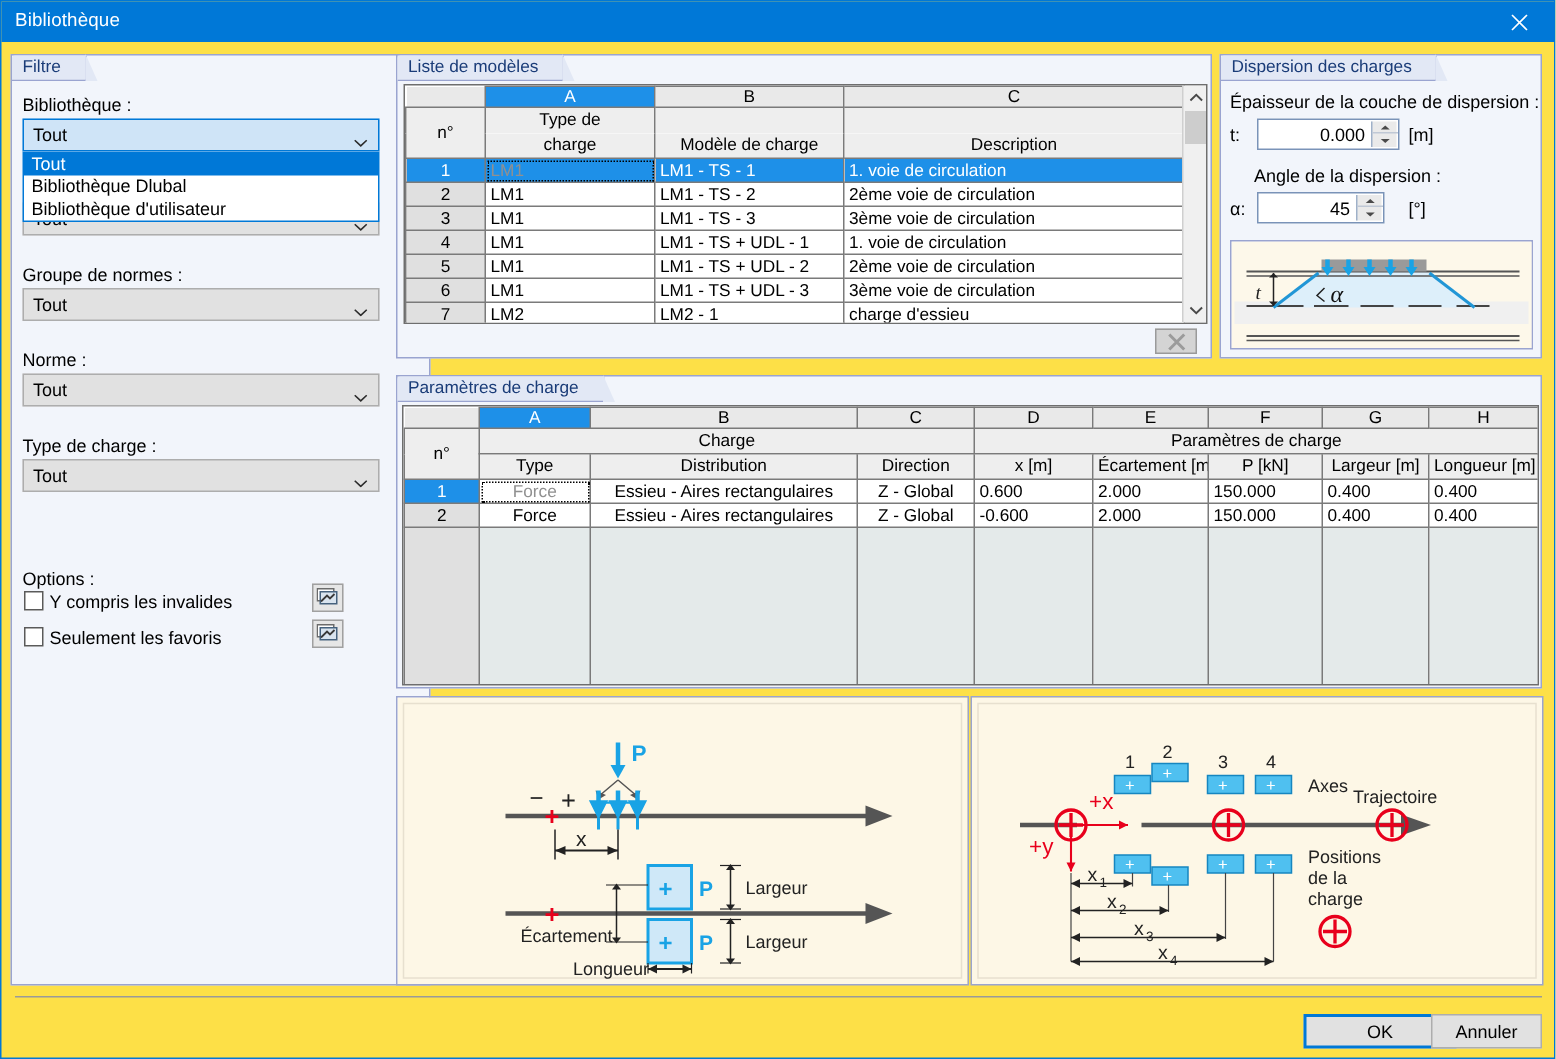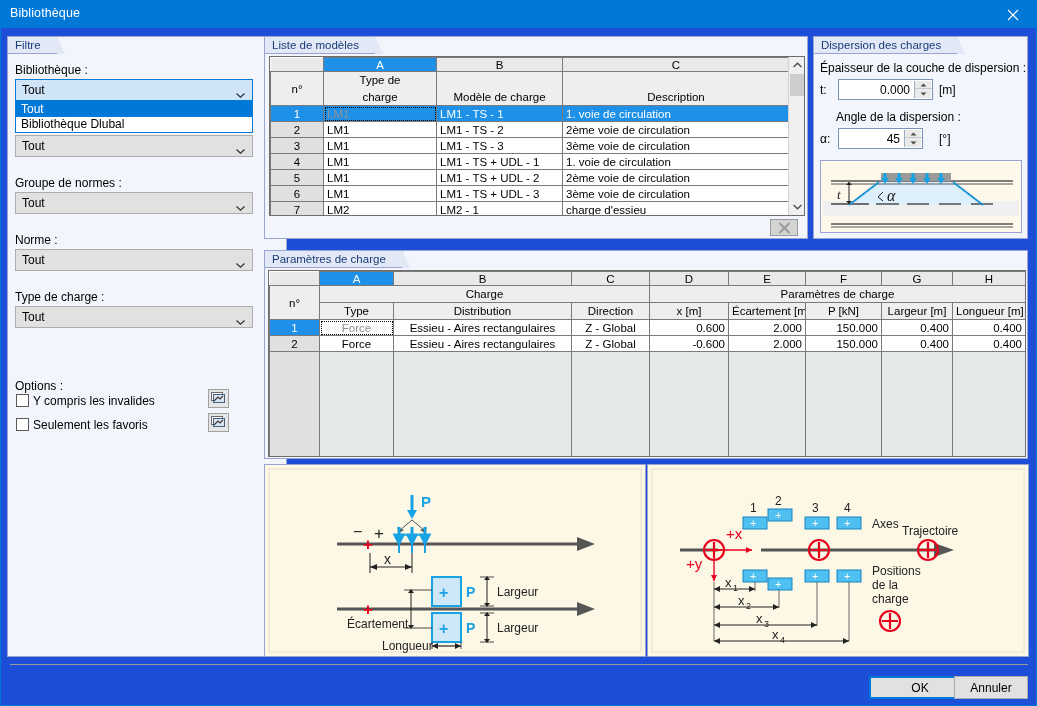--- a/index.html
+++ b/index.html
@@ -8,21 +8,21 @@
     width: 1037px; height: 706px;
     background: #f0f0f0;
     font-family: "Liberation Sans", sans-serif;
     font-size: 12px;
     color: #000;
     overflow: hidden;
   }
   #app {
     position: relative;
     width: 1037px; height: 706px;
-    background: #1d4ed8;
+    background: #fde047;
     border: 1px solid #0078d7;
   }
   
   .titlebar {
     position: absolute; left: 0; top: 0;
     width: 1035px; height: 27px;
     background: #0078d7;
     color: #ffffff;
   }
   .titlebar .title {
@@ -162,21 +162,21 @@
     background: #e0e0e0;
     text-align: center;
     height: 16px;
   }
   table.grid td.rownum.sel {
     background: #1e90e8;
     color: #fff;
   }
   table.grid td.cell { background: #fff; height: 16px; margin-left: 33px; }
   table.grid tr.selrow td.cell { background: #1e90e8; color: #fff; }
-  table.grid td.num { text-align: right; }
+  table.grid td.num { text-align: left; }
   td.focus {
     outline: 1px dotted #000;
     outline-offset: -2px;
     color: #909090 !important;
   }
   .emptyfill { background: #e4eaea; }
   
   .vscroll {
     position: absolute;
     width: 16px;
@@ -269,20 +269,21 @@
       <span class="carrow">
         <svg width="9" height="5" viewBox="0 0 9 5">
             <path d="M0.5 0.5 L4.5 4.2 L8.5 0.5" stroke="#2b2b2b" stroke-width="1.1" fill="none"></path>
           </svg>
       </span>
     </div>
 
     <div class="dropdown-list" style="left:7px; top:64px; width:238px;">
       <div class="opt sel">Tout</div>
       <div class="opt">Bibliothèque Dlubal</div>
+      <div class="opt">Bibliothèque d'utilisateur</div>
     </div>
 
     <div class="lbl" style="left:7px; top:139px;">Groupe de normes :</div>
     <div class="combo" style="left:7px; top:155px; width:238px;">
       <span class="ctext">Tout</span>
       <span class="carrow">
         <svg width="9" height="5" viewBox="0 0 9 5">
             <path d="M0.5 0.5 L4.5 4.2 L8.5 0.5" stroke="#2b2b2b" stroke-width="1.1" fill="none"></path>
           </svg>
       </span>

